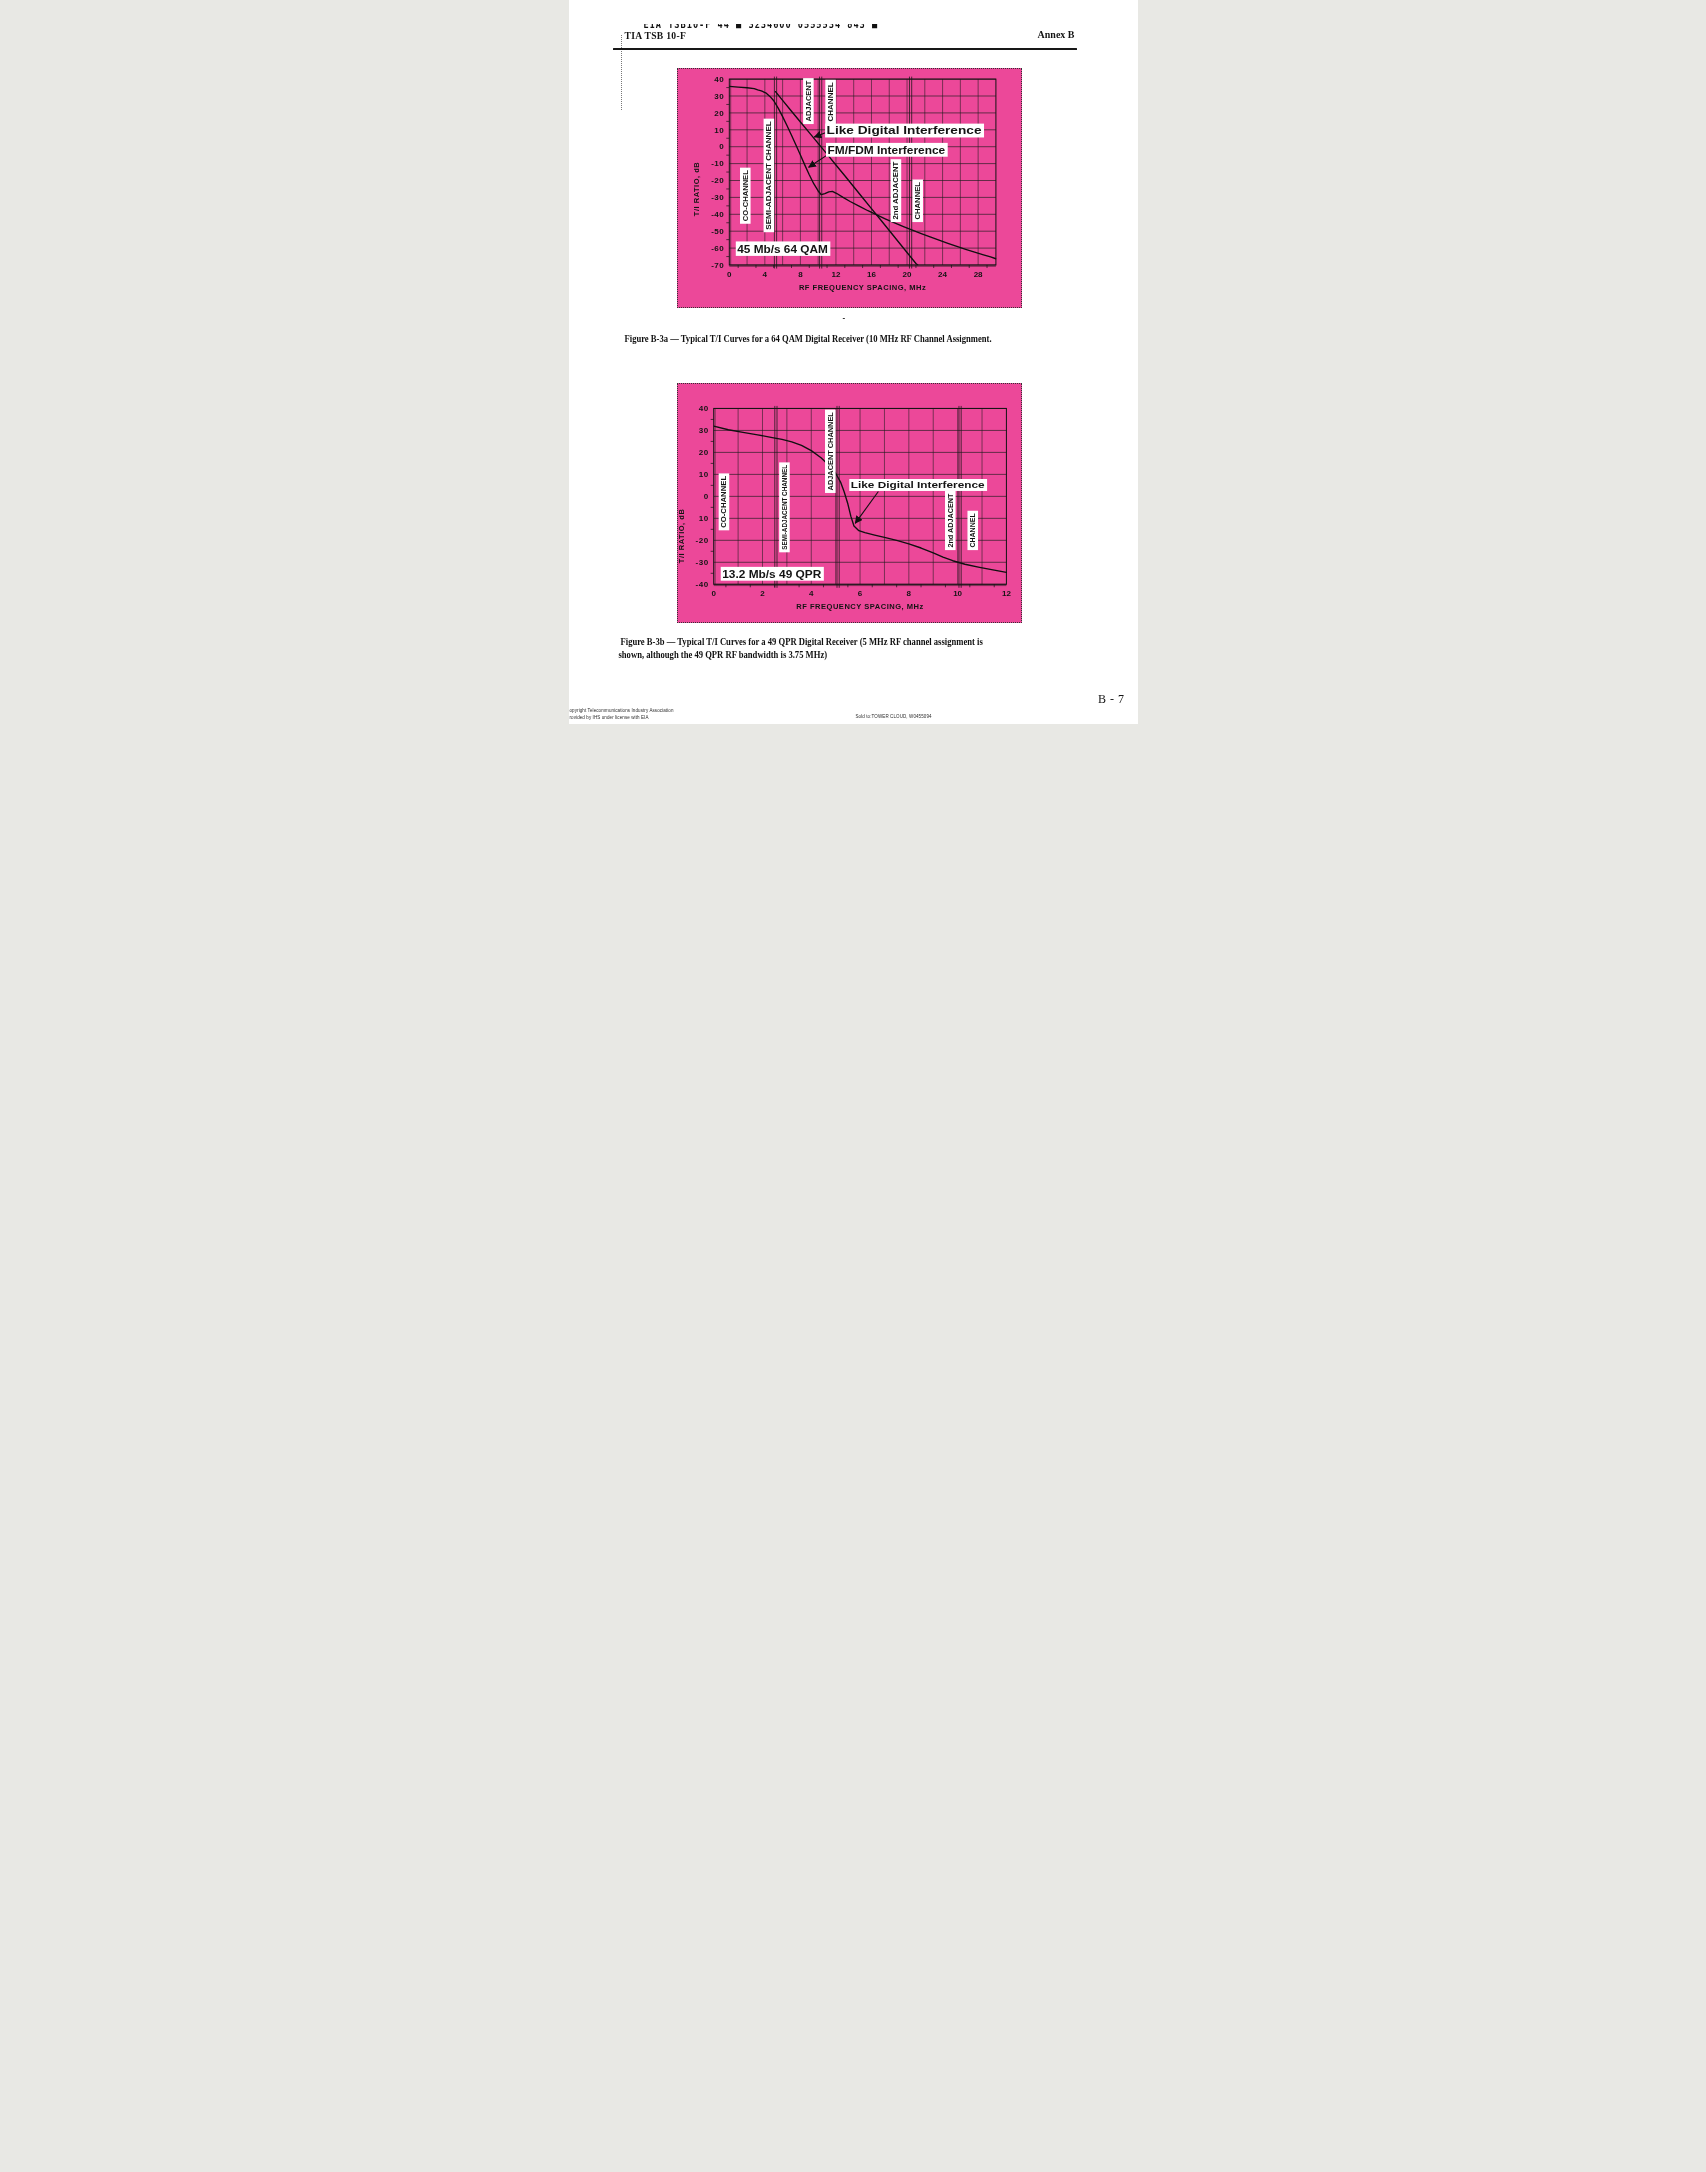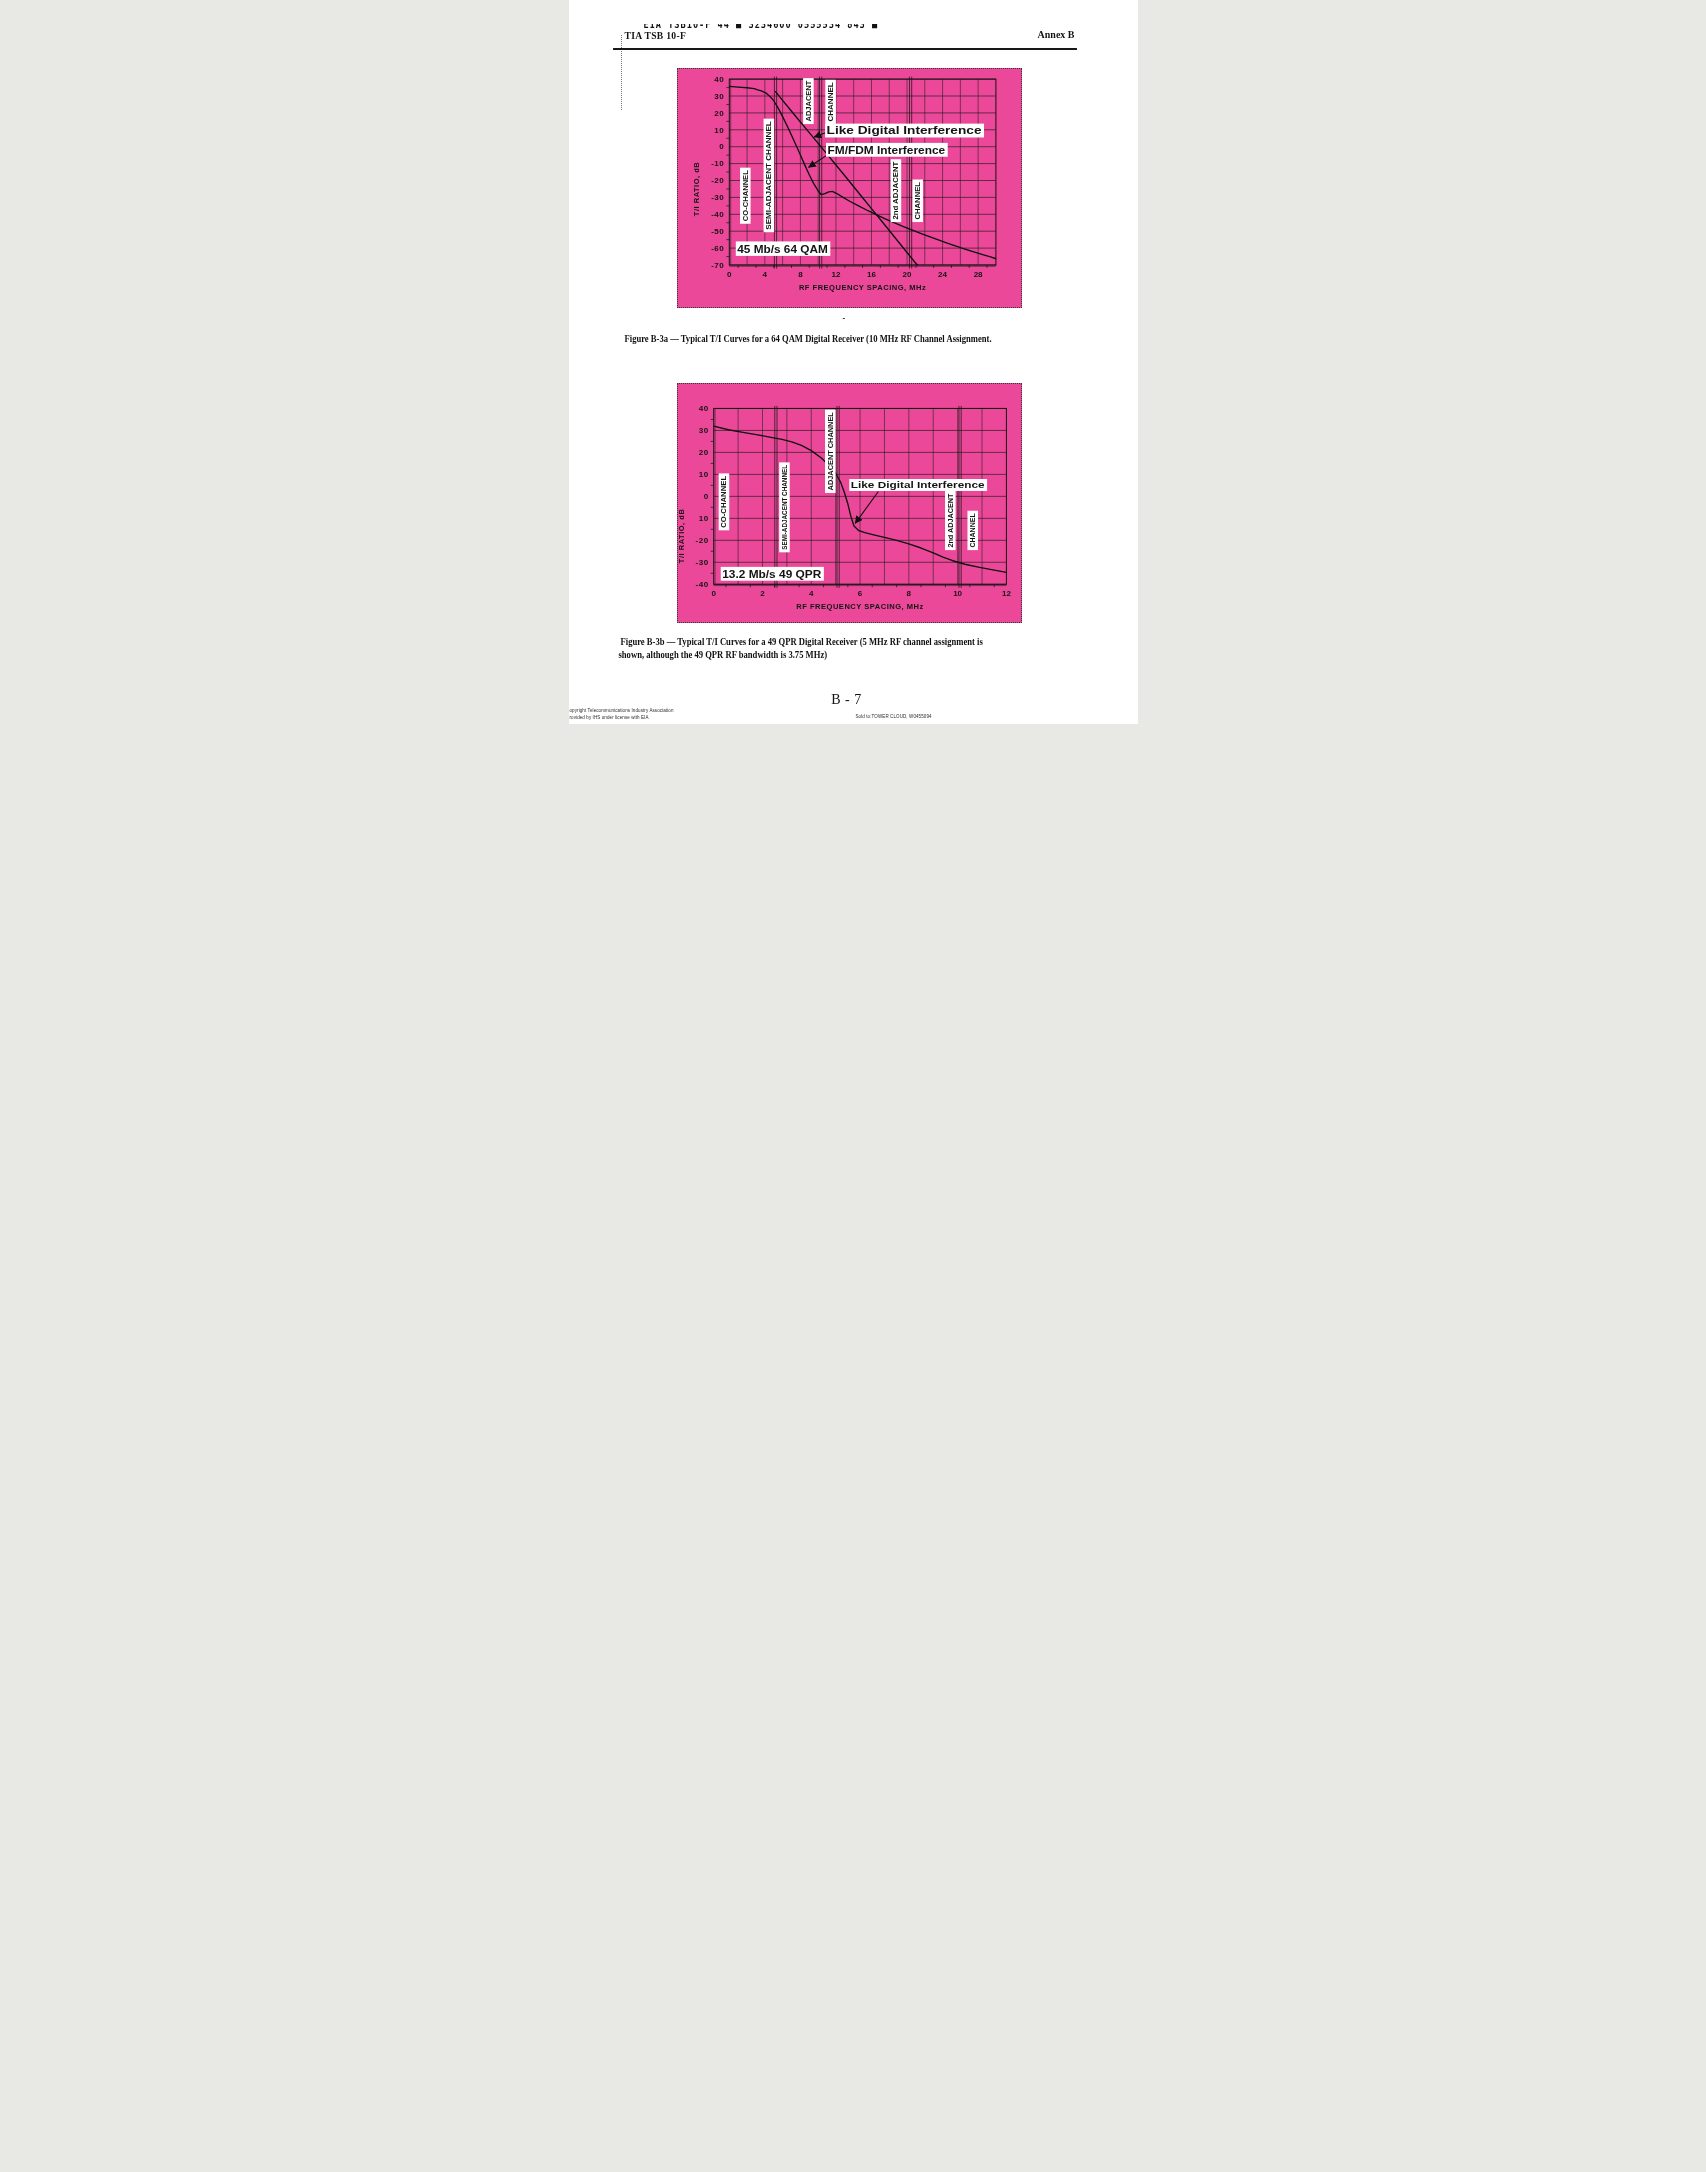--- a/index.html
+++ b/index.html
@@ -24,22 +24,22 @@
   #fig-b{left:108px;top:383px;width:343px;height:238px;}
   .figbox svg{position:absolute;left:0;top:0;}
   
   .cap{font-family:"Liberation Serif",serif;font-weight:bold;font-size:8.6px;color:#101010;
        white-space:nowrap;transform:scaleY(1.08);}
   #cap-a{left:56px;top:327px;margin-top:7px;}
   #cap-b1{left:52px;top:637px;}
   #cap-b2{left:50px;top:650px;width:458px;text-align:left;}
   #stray-dash{left:274px;top:313px;font-weight:bold;}
   
-  #pageno{left:0;top:692px;width:556px;text-align:center;font-family:"Liberation Serif",serif;
-        font-size:14px;letter-spacing:0.5px;}
+  #pageno{left:0;top:692px;width:556px;text-align:right;font-family:"Liberation Serif",serif;
+        font-size:12px;letter-spacing:0.5px;}
   .tiny{font-size:4.5px;color:#2b2b2b;letter-spacing:0.1px;}
   #copy1{left:1px;top:708px;}
   #copy2{left:1px;top:715px;}
   #soldto{left:287px;top:714px;}
   text{font-family:"Liberation Sans",sans-serif;fill:#141414;}
   .gl{stroke:#1c1c1c;stroke-width:1.3;}
   .gl2{stroke:#1c1c1c;stroke-width:1.1;}
   .curve{fill:none;stroke:#101010;stroke-width:2.7;stroke-linejoin:round;stroke-linecap:round;}
   .arrow{stroke:#101010;stroke-width:2.2;fill:none;}
 </style>

